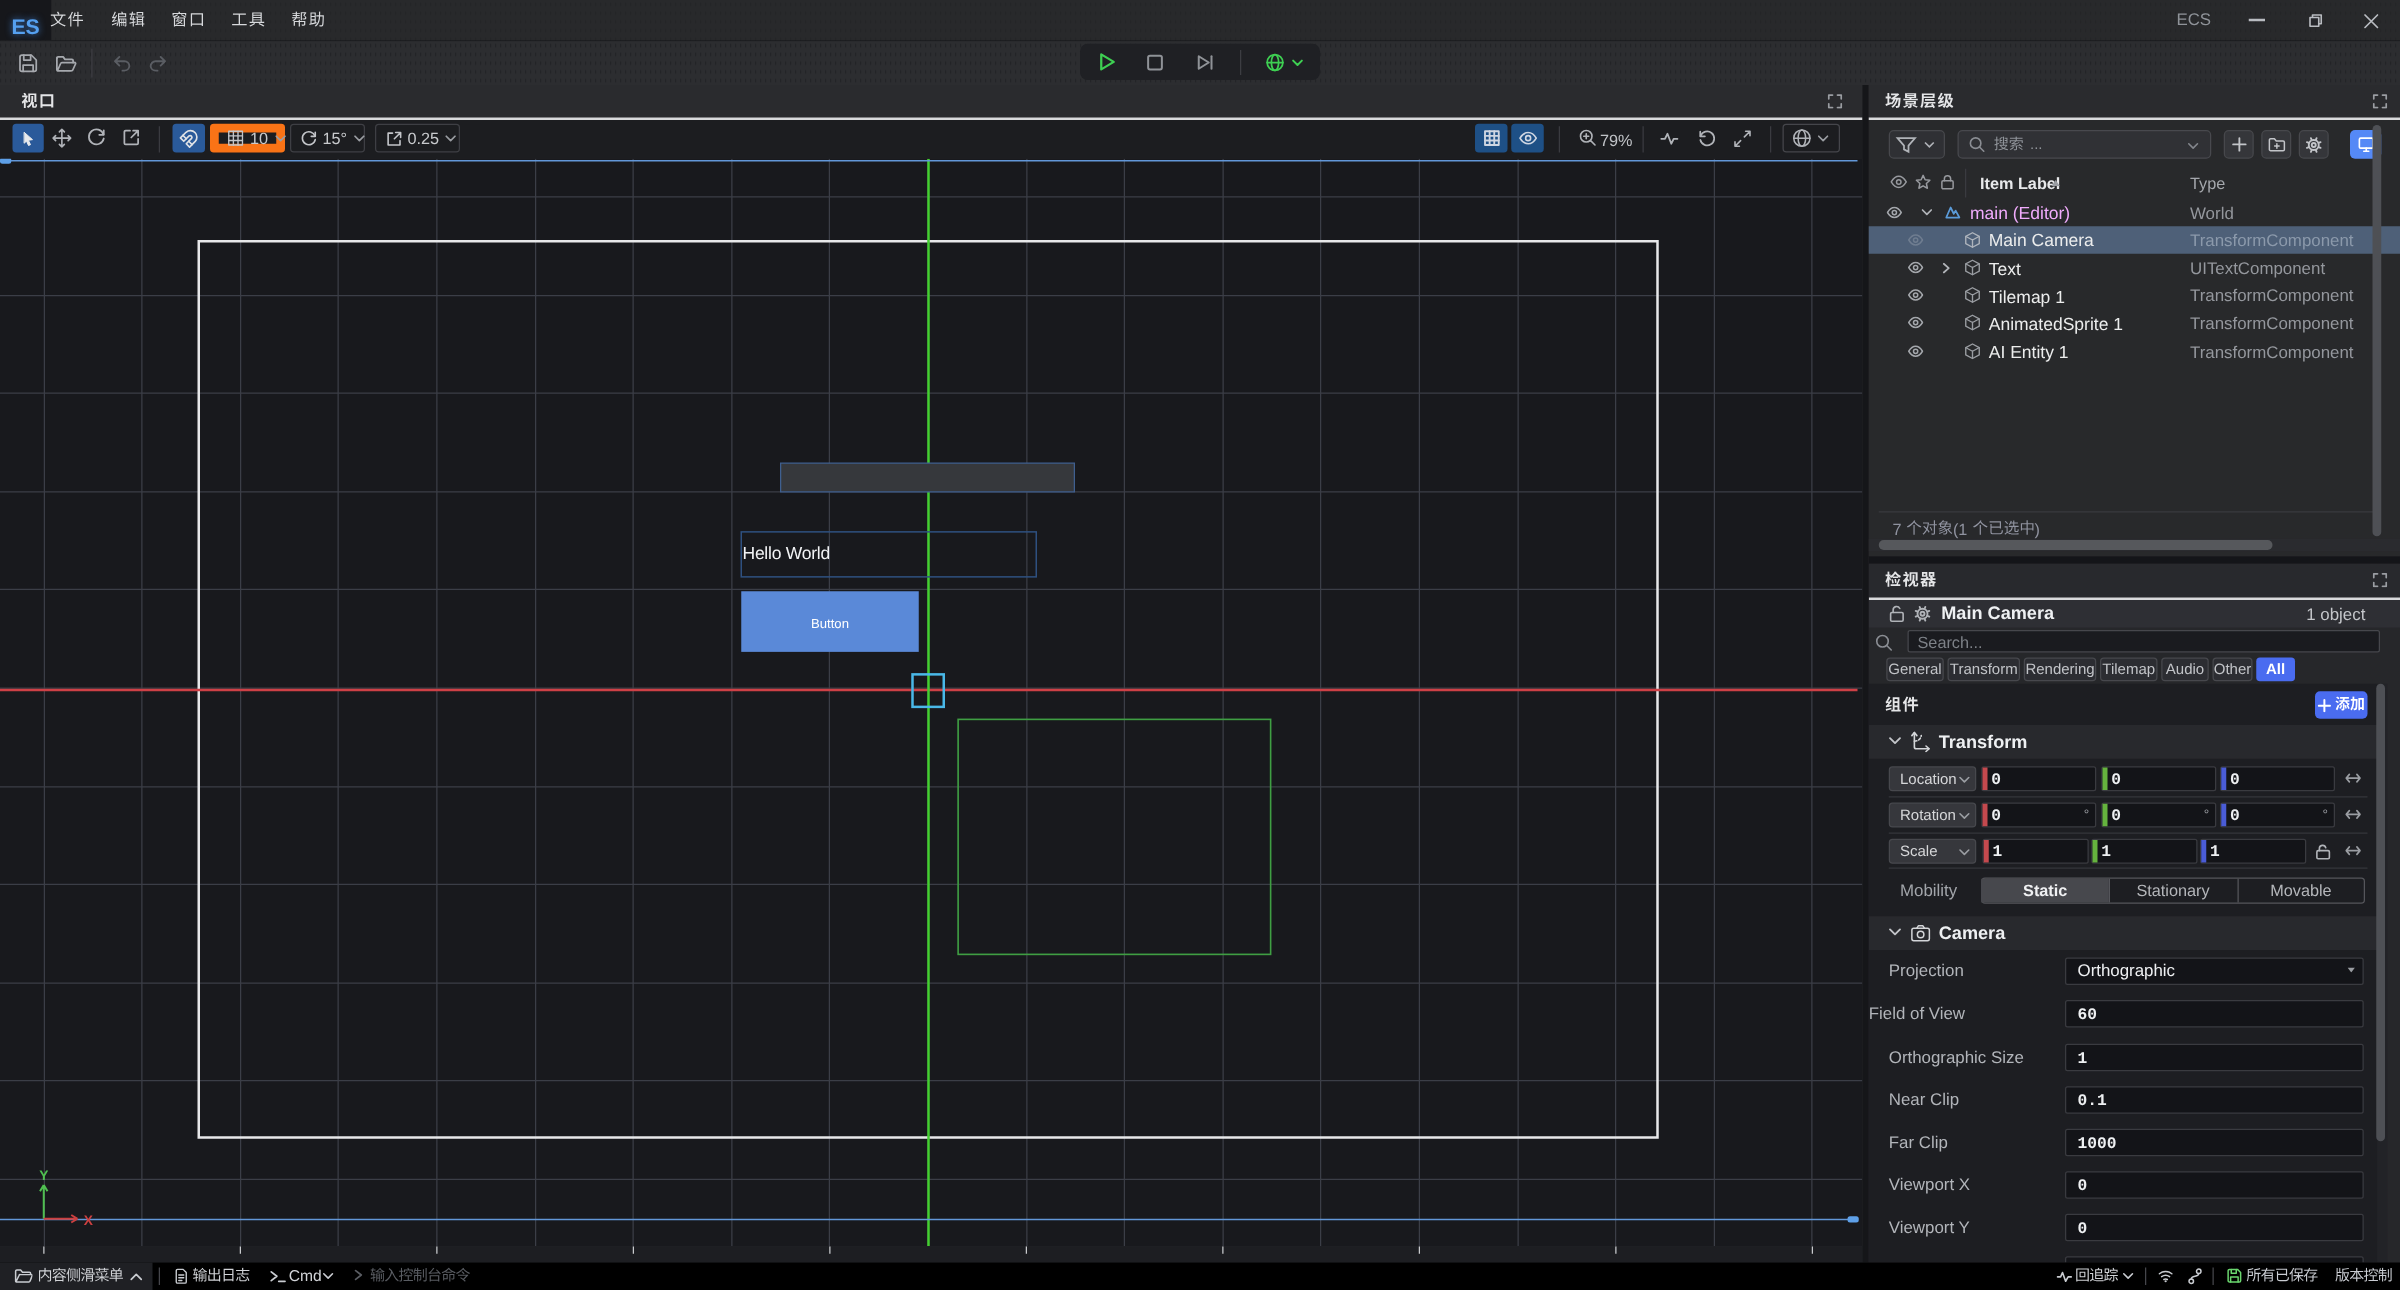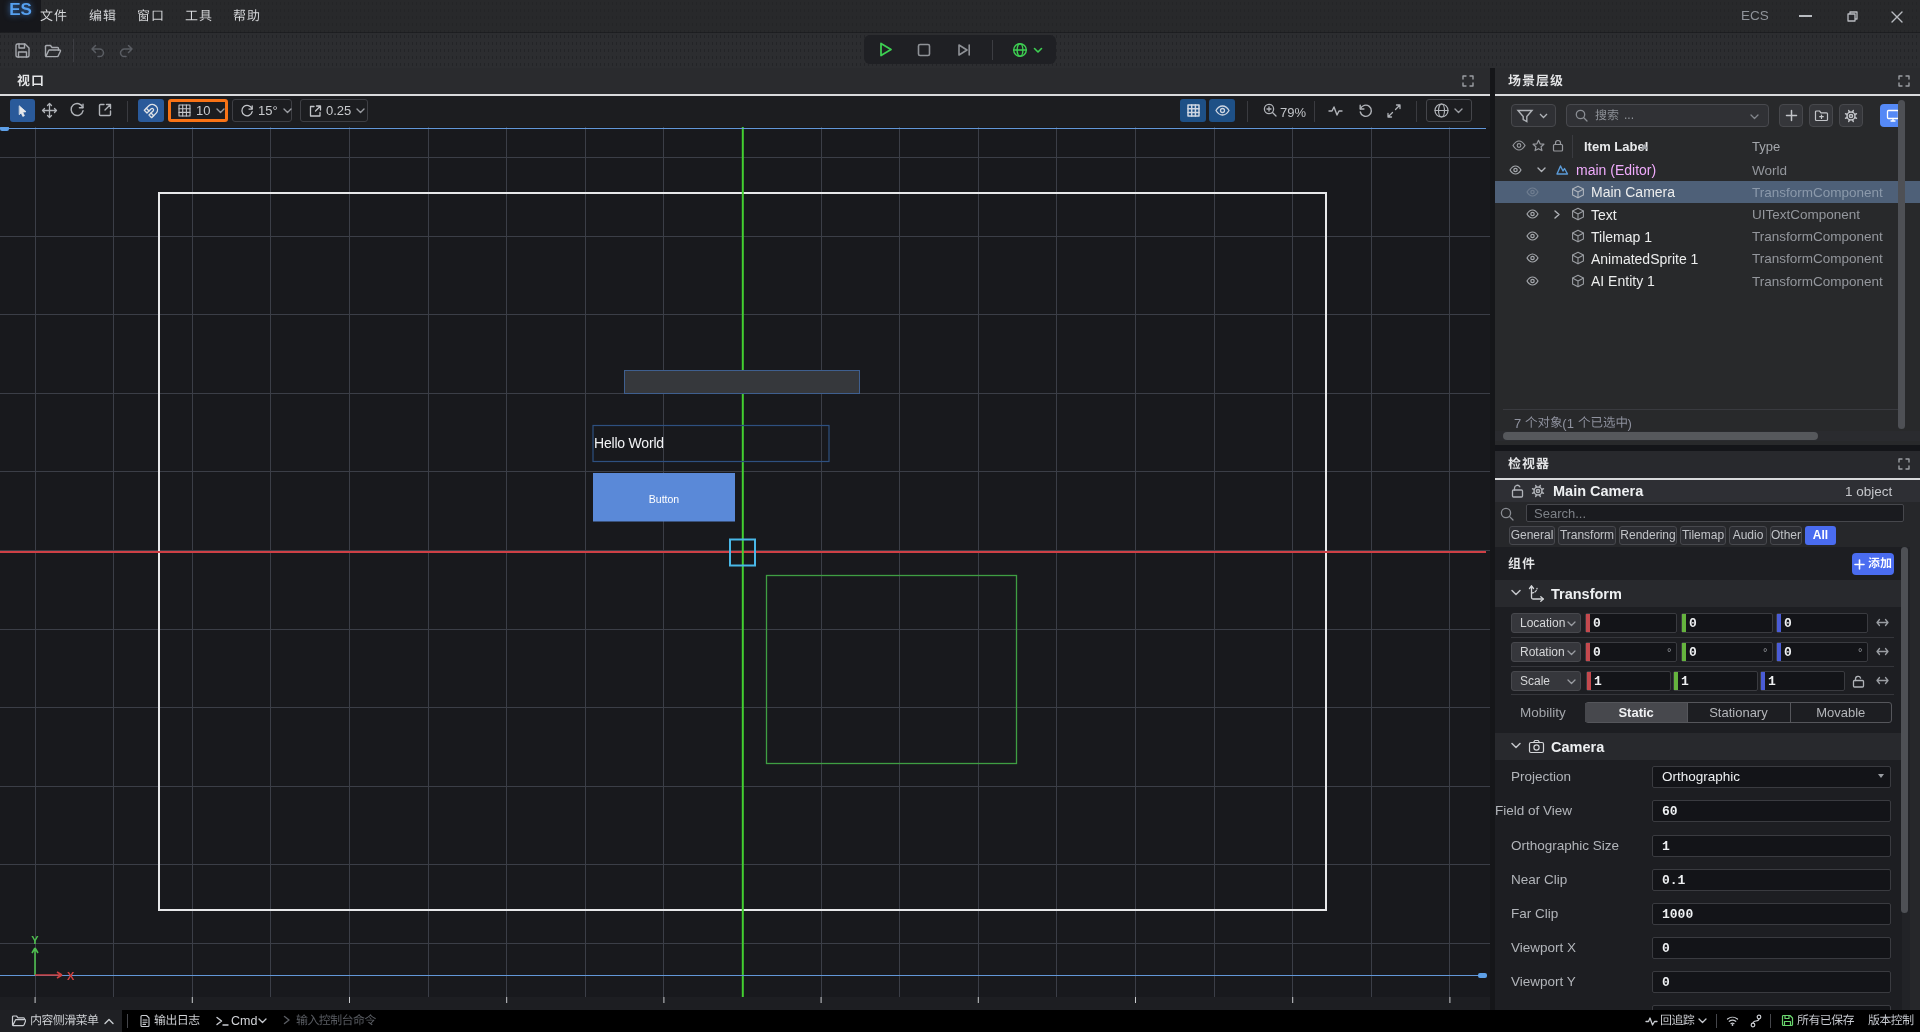--- a/index.html
+++ b/index.html
@@ -11,21 +11,21 @@
     <defs>
       <pattern id="tex" width="4" height="7" patternUnits="userSpaceOnUse">
         <rect x="0" y="2" width="1" height="3" fill="rgba(16,17,20,0.33)"></rect>
       </pattern>
     </defs>
   </svg>
 <div class="abs" style="left:0;top:0;width:1920px;height:33px;background:#28292b;border-bottom:1px solid #1d1e21">
     <svg class="abs" width="1920" height="33" style="left:0;top:0">
       <rect width="1920" height="33" fill="url(#tex)" opacity="0.5"></rect>
     </svg>
-    <div class="abs" style="left:0;top:0;width:41px;height:32px;background:#16171b;display:flex;align-items:flex-start;justify-content:center">
+    <div class="abs" style="left:0;top:0;width:41px;height:32px;background:#16171b;display:flex;align-items:flex-end;justify-content:center">
       <span style="font-size:17px;font-weight:bold;color:#55a0f0;text-shadow:0 0 6px rgba(70,140,230,.8)">ES</span>
     </div>
     <div class="abs" style="left:40px;top:9px;width:48px;text-align:center">
       <svg class="ck" width="27.0" height="14.3" viewBox="0 0 27.0 14.3" fill="#d7d9dc">
         <use href="#r6587" transform="translate(0.0,11.2) scale(0.01300,-0.01300)"></use>
         <use href="#r4ef6" transform="translate(14.0,11.2) scale(0.01300,-0.01300)"></use>
       </svg>
     </div>
     <div class="abs" style="left:89px;top:9px;width:48px;text-align:center">
       <svg class="ck" width="27.0" height="14.3" viewBox="0 0 27.0 14.3" fill="#d7d9dc">
@@ -164,21 +164,21 @@
       </svg>
     </div>
     <div class="abs" style="left:127px;top:5px;width:1px;height:21px;background:#3a3b40"></div>
     <div class="abs row" style="left:138px;top:3px;width:26px;height:23px;border-radius:3px;background:#2a5a9a">
       <svg width="16" height="16" viewBox="0 0 24 24" fill="none" stroke="#dfe2e6" stroke-width="2" stroke-linecap="round" stroke-linejoin="round" style="margin:auto">
         <path d="m6 15-4-4 6.75-6.77a7.79 7.79 0 0 1 11 11L13 22l-4-4 6.39-6.36a2.14 2.14 0 0 0-3-3L6 15Z"></path>
         <path d="M5 8l4 4"></path>
         <path d="M12 15l4 4"></path>
       </svg>
     </div>
-    <div class="abs row" style="left:168px;top:3px;width:60px;height:23px;border-radius:3px;border:3px solid #f97316;">
+    <div class="abs row" style="left:168px;top:3px;width:60px;height:23px;border-radius:3px;border:7px solid #f97316;">
       <div style="margin-left:7px">
         <svg width="13" height="13" viewBox="0 0 13 13" fill="none" stroke="#c3c5c9" stroke-width="1.1" stroke-linecap="round" stroke-linejoin="round" style="" class="">
           <rect x="1" y="1" width="11" height="11"></rect>
           <path d="M1 4.7 H12 M1 8.4 H12 M4.7 1 V12 M8.4 1 V12"></path>
         </svg>
       </div>
       <span style="font-size:13px;color:#c8cacd;margin-left:5px">10</span>
       <div style="margin-left:6px">
         <svg width="9" height="6" viewBox="0 0 9 6" fill="none" stroke="#9a9da2" stroke-width="1.4" stroke-linecap="round" stroke-linejoin="round" style="" class="">
           <path d="M1 1 L4.5 4.5 L8 1"></path>

